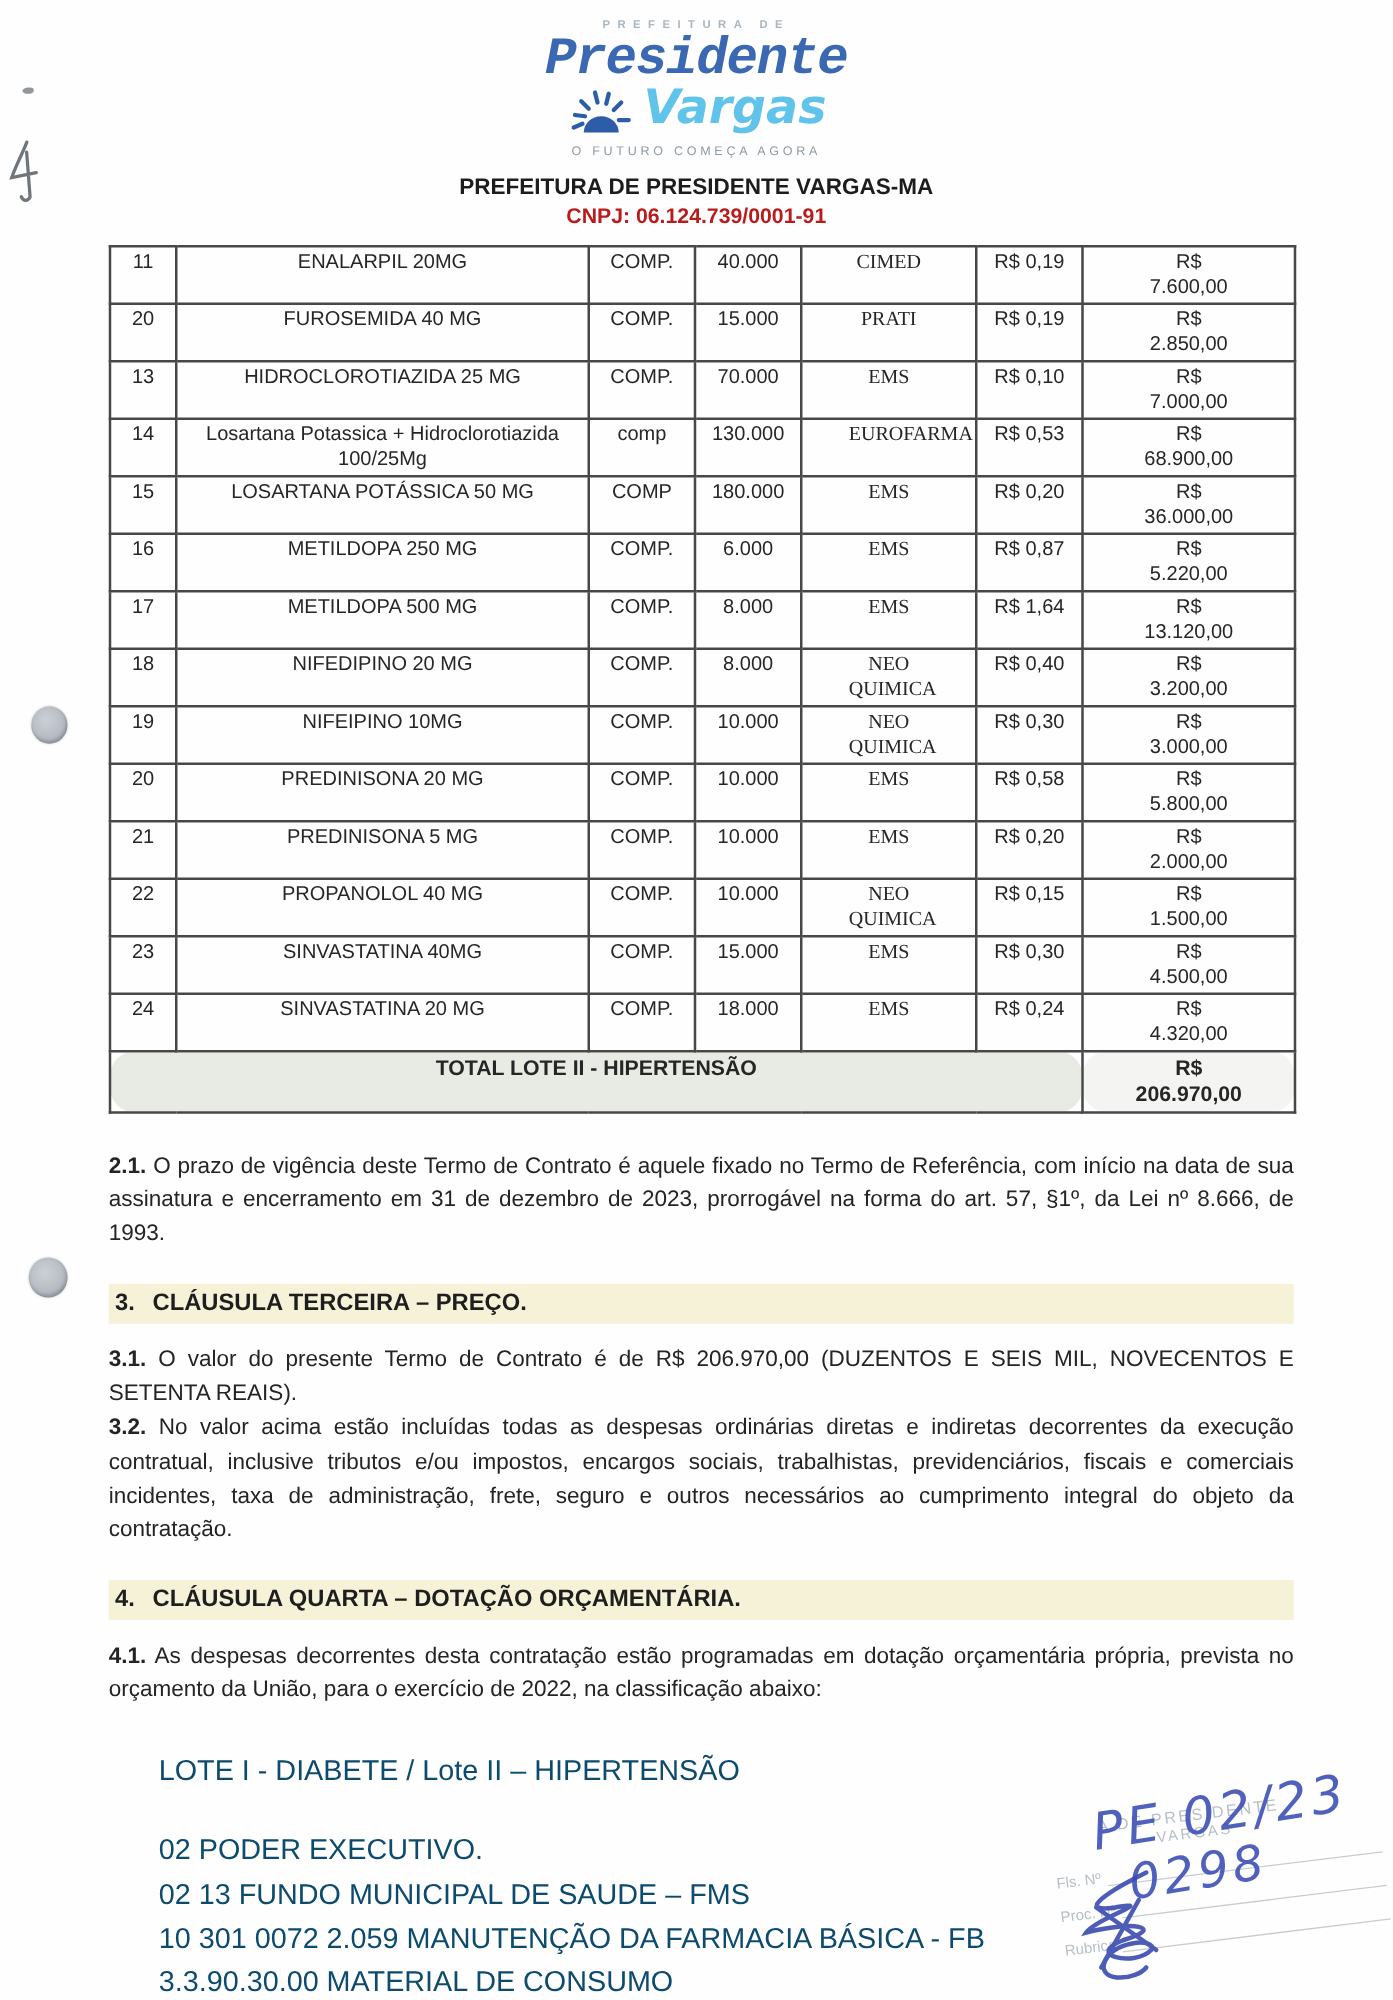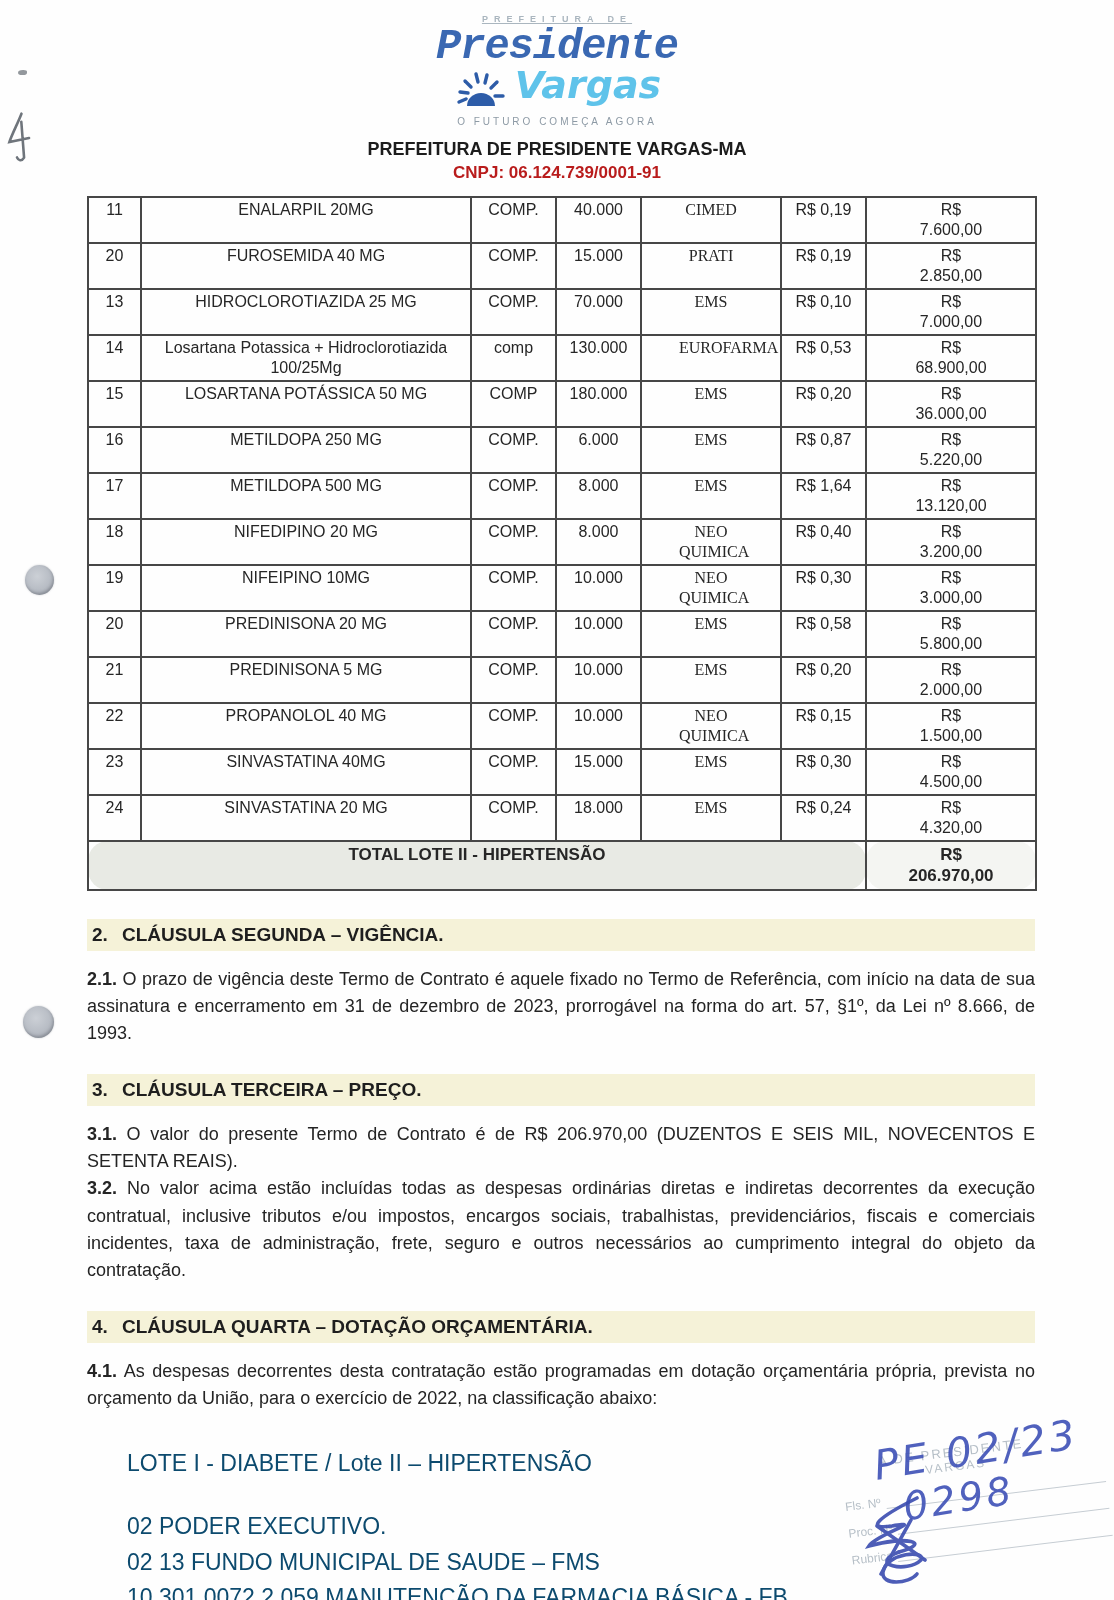--- a/index.html
+++ b/index.html
@@ -24,21 +24,21 @@
     position: absolute; border-radius: 50%;
     background: radial-gradient(circle at 42% 38%, #ccd0d6 0%, #b7bcc4 55%, #a6abb4 100%);
     box-shadow: inset -1px -2px 3px rgba(90,95,105,.45), 0 0 2px rgba(120,125,135,.4);
   }
   .hole-1 { left: 25px; top: 565px; width: 29px; height: 30px; }
   .hole-2 { left: 23px; top: 1006px; width: 31px; height: 32px; }
 
   
   .logo { padding-top: 14px; text-align: center; }
   .logo-top {
-    font-size: 9px; letter-spacing: 6px; color: #aab6bf; font-weight: bold; text-decoration: underline;
+    font-size: 9px; letter-spacing: 6px; color: #aab6bf; font-weight: bold;
   }
   .logo-line1 {
     font-family: Liberation Mono, monospace;
     font-size: 42px; font-weight: bold; font-style: italic;
     color: #3a68b2; letter-spacing: -1px; line-height: 1.0; margin-top: 2px;
   }
   .logo-row { display: flex; align-items: center; justify-content: center; margin-top: -6px; }
   .logo-line2 {
     font-family: "DejaVu Sans", sans-serif;
     font-size: 38px; font-weight: bold; font-style: italic;
@@ -318,23 +318,20 @@
         <td colspan="6" class="total-label">TOTAL LOTE II - HIPERTENSÃO</td>
         <td class="total-value">R$
 206.970,00</td>
       </tr>
     </tfoot>
   </table>
 
   <div class="content">
 
     <section class="sec">
-      <div class="clause-heading">
-        <span class="cnum">2.</span><span>CLÁUSULA SEGUNDA – VIGÊNCIA.</span>
-      </div>
       <p class="para">
         <span class="plabel">2.1.</span><span> O prazo de vigência deste Termo de Contrato é aquele fixado no Termo de Referência, com início na data de sua assinatura e encerramento em 31 de dezembro de 2023, prorrogável na forma do art. 57, §1º, da Lei nº 8.666, de 1993.</span>
       </p>
     </section>
 
     <section class="sec">
       <div class="clause-heading">
         <span class="cnum">3.</span><span>CLÁUSULA TERCEIRA – PREÇO.</span>
       </div>
       <p class="para">

